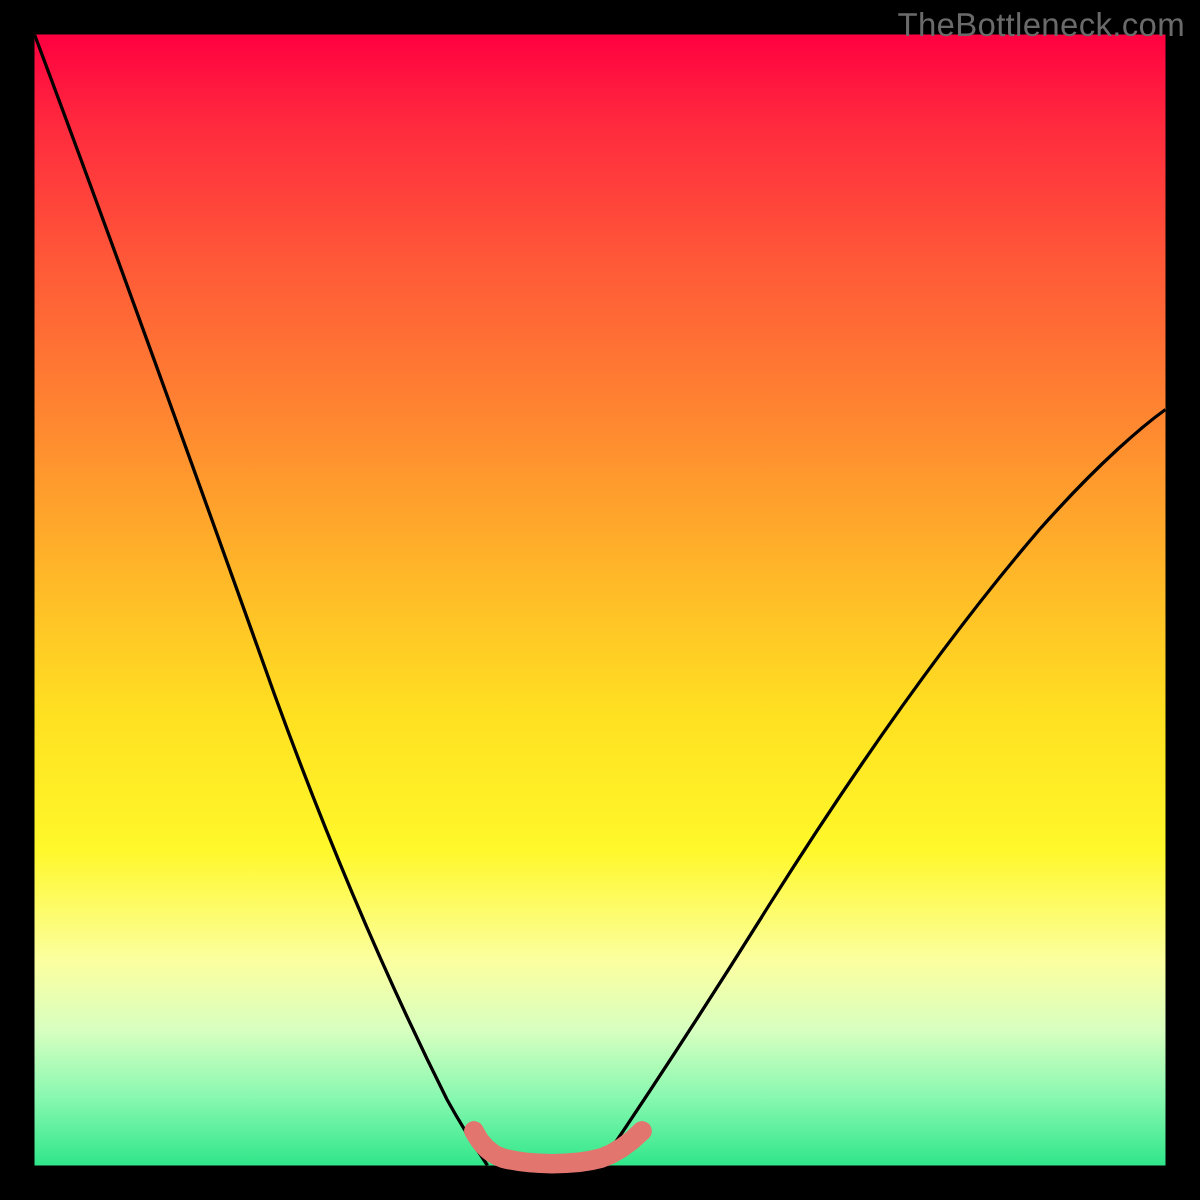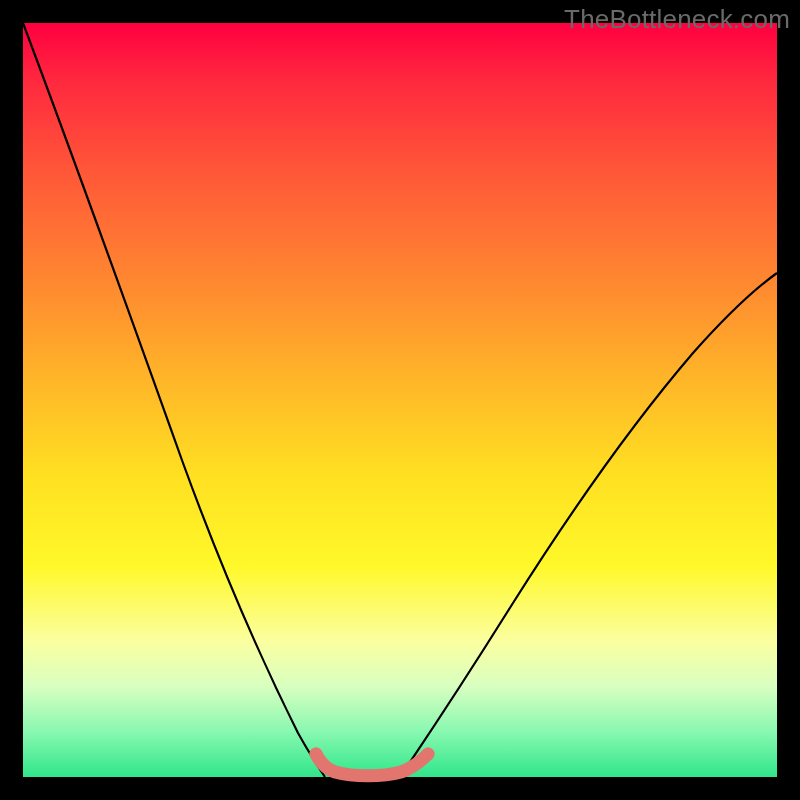--- a/index.html
+++ b/index.html
@@ -29,21 +29,21 @@
       #d8ffc0 88%,
       #88f8b0 94%,
       #30e68a 100%
     );
   }
   .watermark {
     position: absolute;
     top: 4px;
     right: 10px;
     color: #6a6a6a;
-    font-size: 26px;
+    font-size: 22px;
     font-weight: 500;
     letter-spacing: 0.2px;
     user-select: none;
   }
   svg.curves {
     position: absolute;
     left: 23px;
     top: 23px;
     width: 754px;
     height: 754px;

